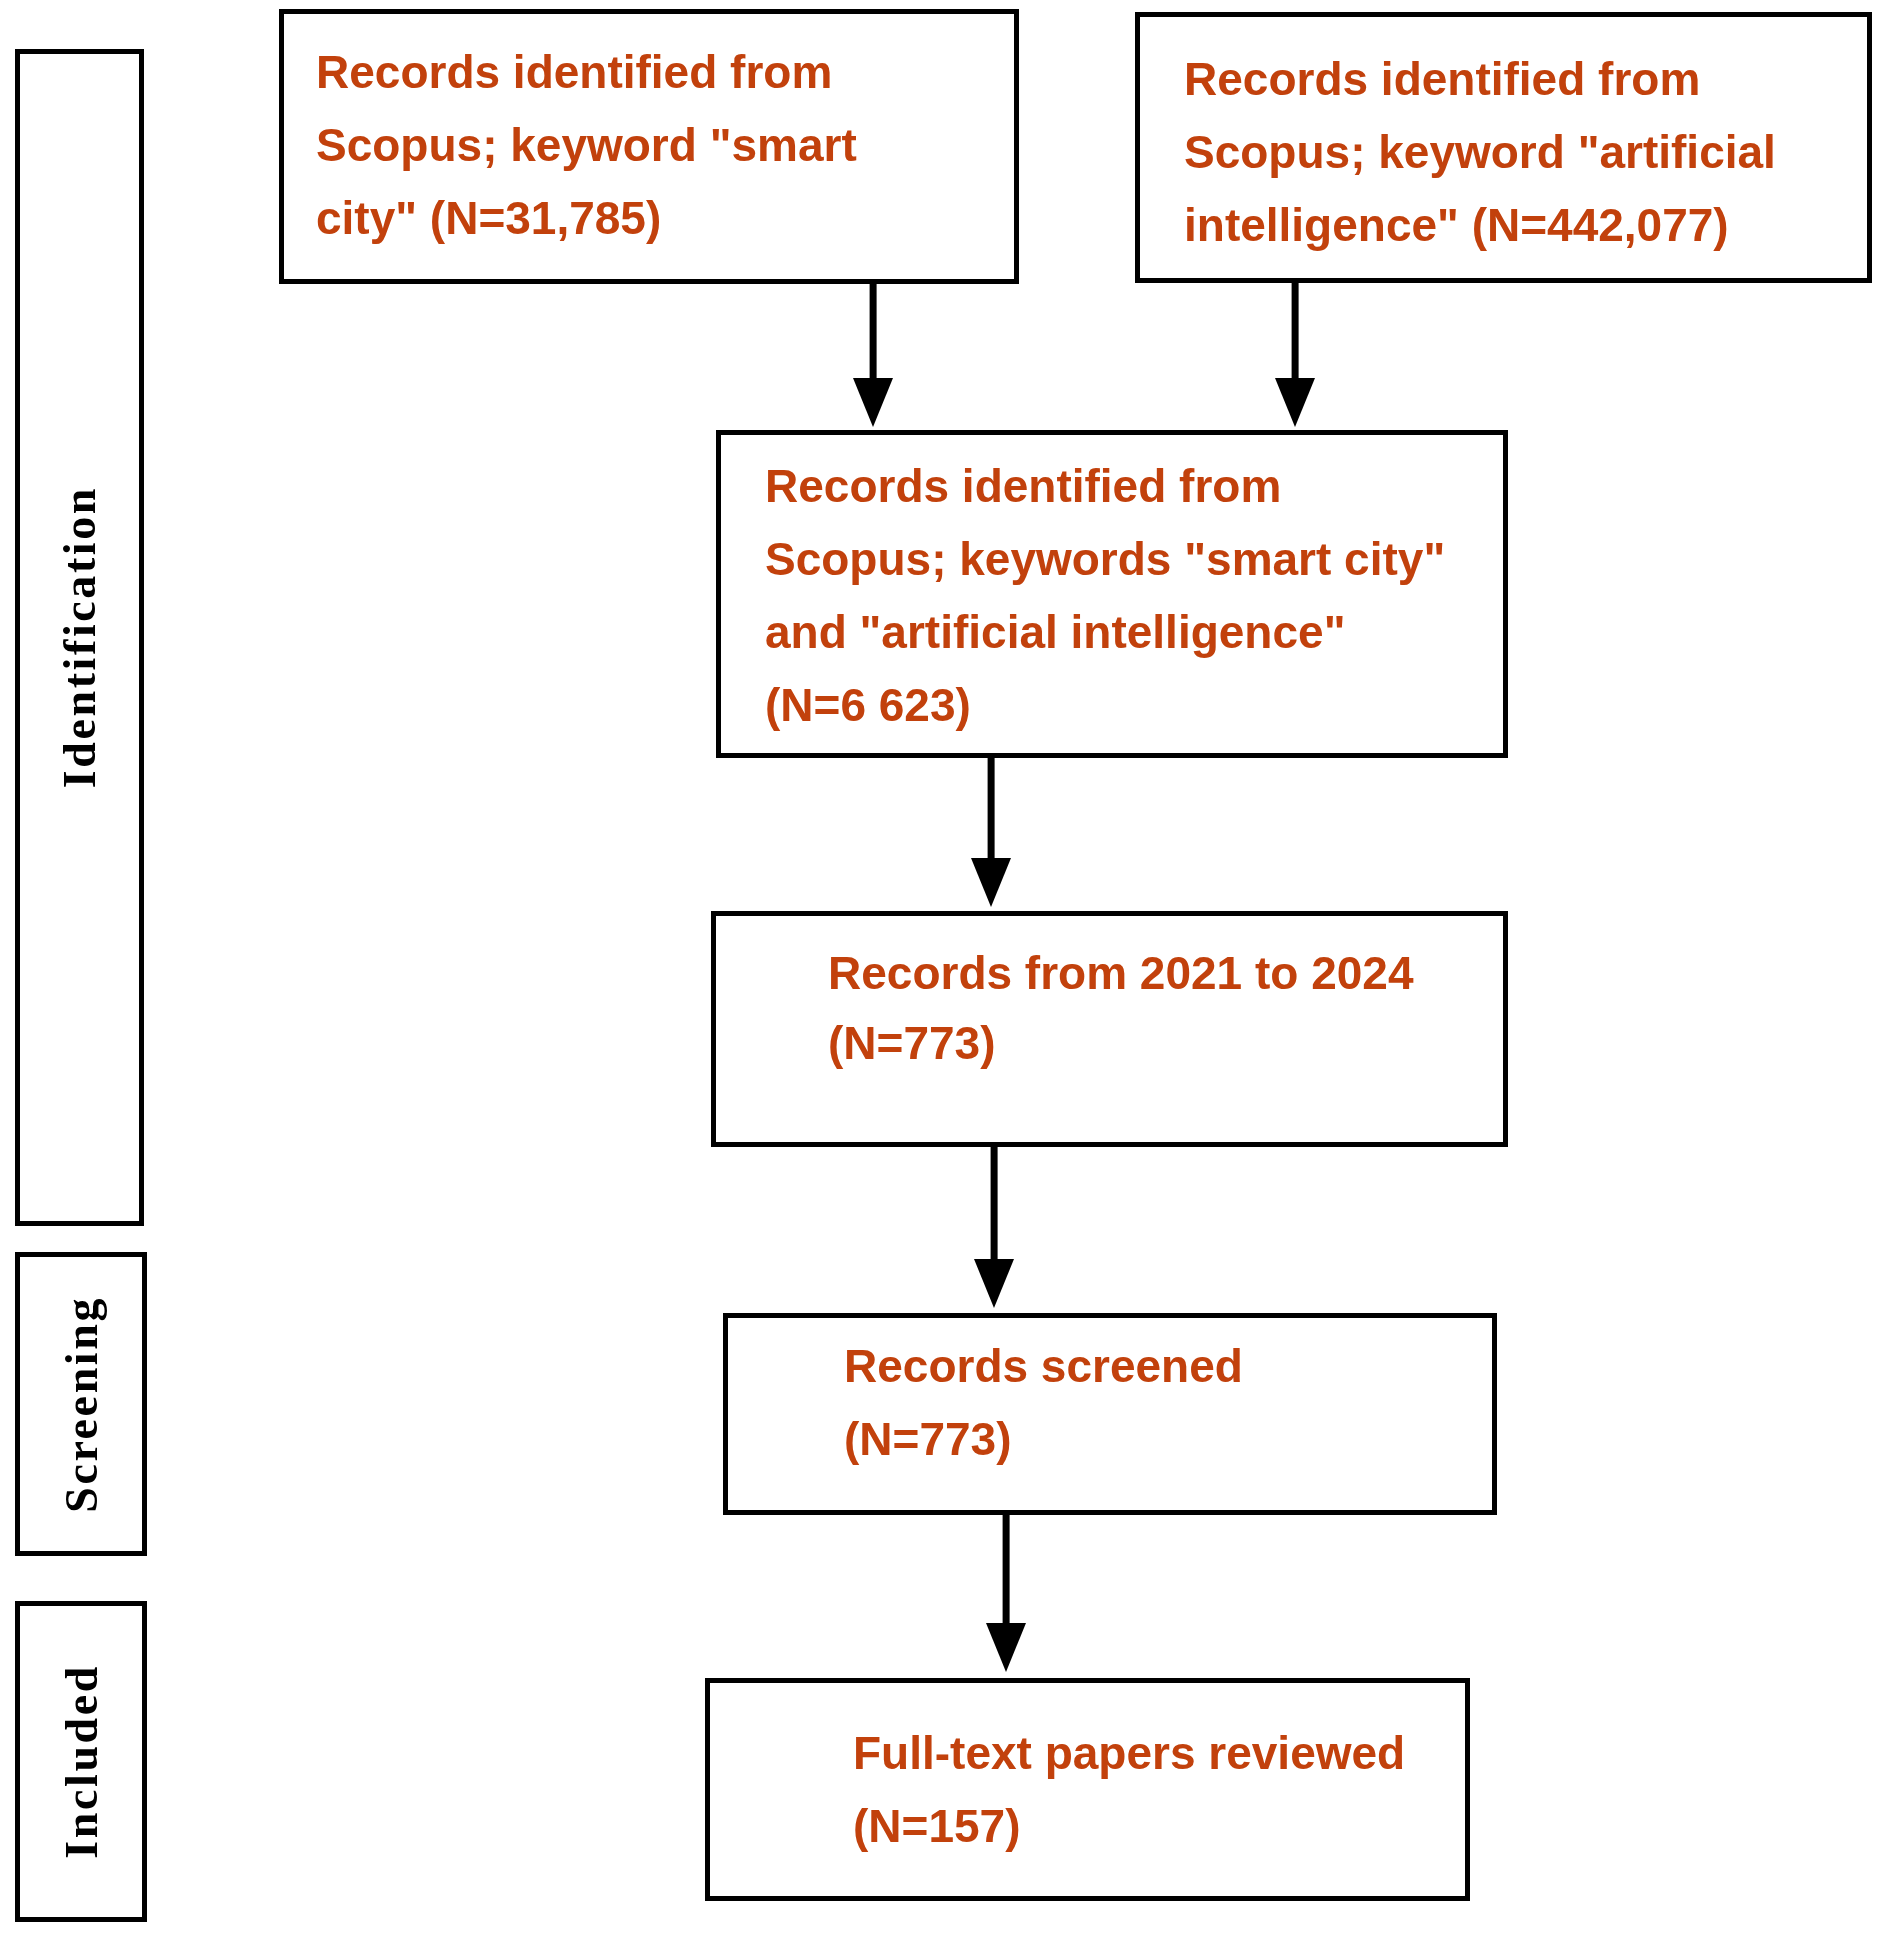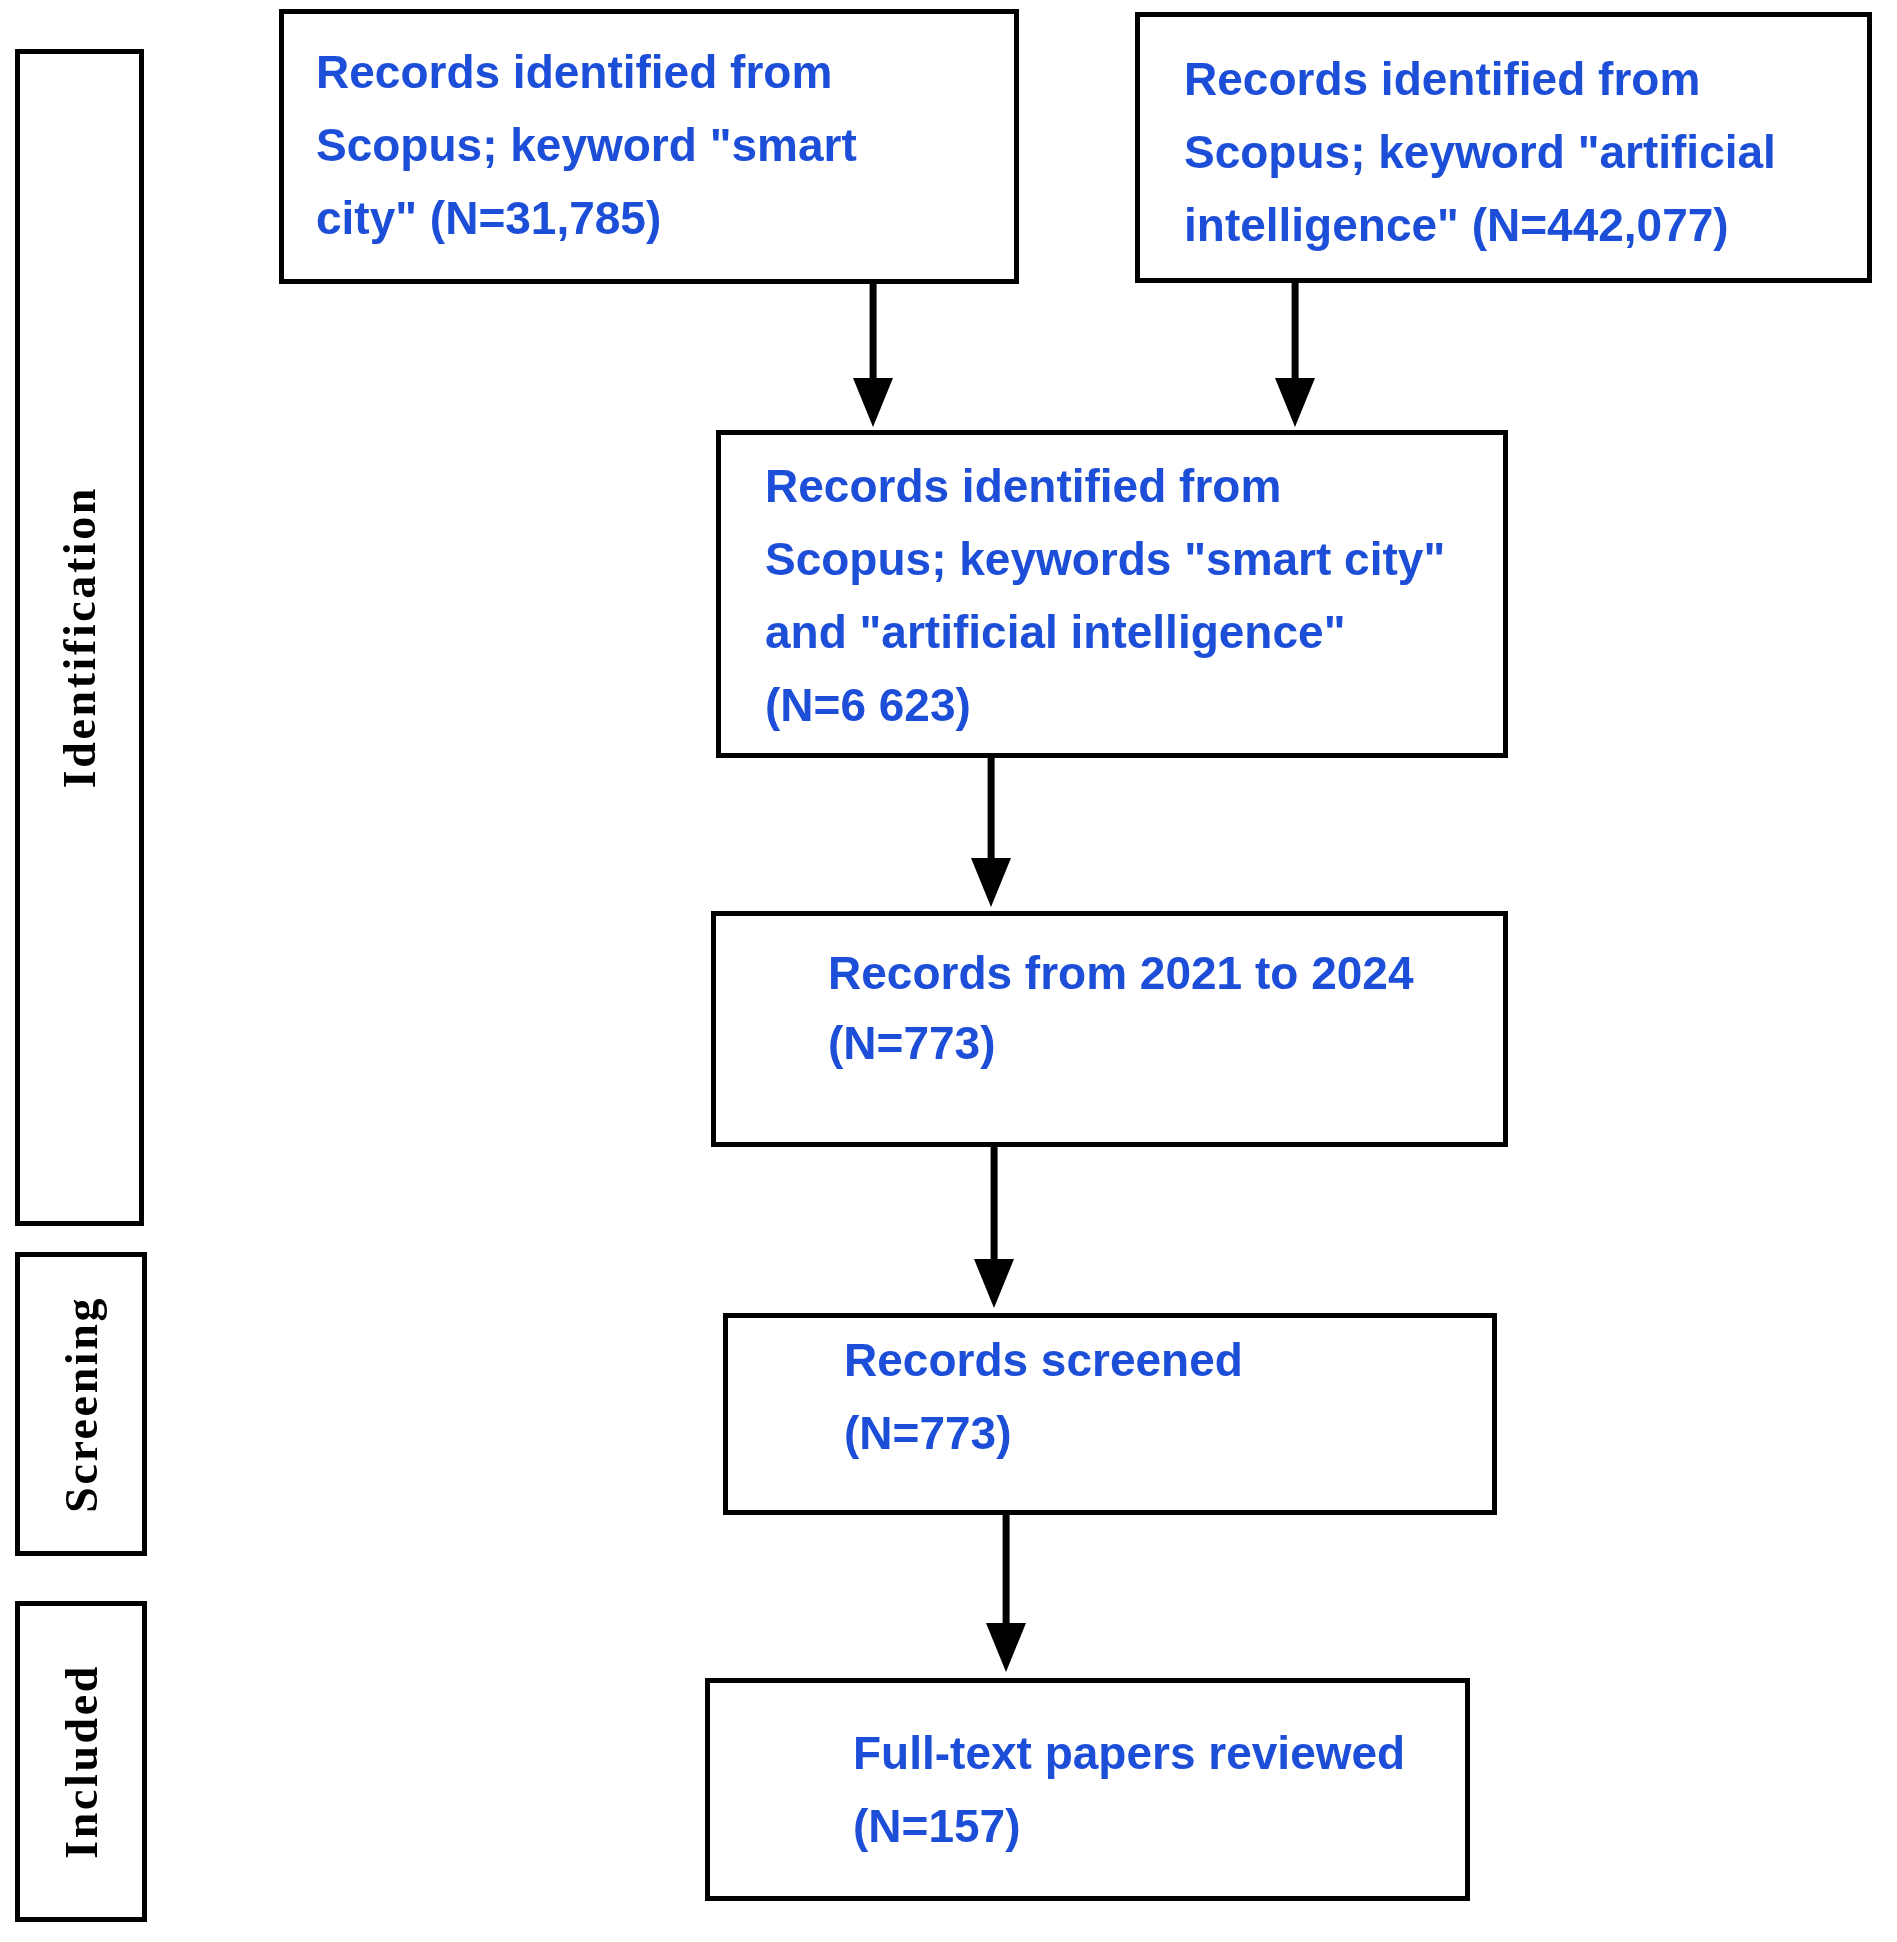--- a/index.html
+++ b/index.html
@@ -32,21 +32,21 @@
     writing-mode: vertical-rl;
     transform: rotate(180deg);
     white-space: nowrap;
   }
 
   
   .flow-box {
     position: absolute;
     background: #ffffff;
     border: 5.1px solid #000000;
-    color: #1d4ed8;
+    color: #c2410c;
     font-weight: 700;
     font-size: 46px;
     line-height: 73px;
     letter-spacing: 0px;
   }
   .flow-box .line { white-space: nowrap; }
   .flow-box.tight { line-height: 70px; }
 
   
   .arrow { position: absolute; }
@@ -103,21 +103,21 @@
     <div class="line">Scopus; keywords "smart city"</div>
     <div class="line">and "artificial intelligence"</div>
     <div class="line">(N=6 623)</div>
   </div>
 
   <div class="flow-box tight" style="left:711px; top:911px; width:797px; height:236px; padding:22px 12px 0 112px;">
     <div class="line">Records from 2021 to 2024</div>
     <div class="line">(N=773)</div>
   </div>
 
-  <div class="flow-box" style="left:723px; top:1313px; width:774px; height:202px; padding:6px 12px 0 116px;">
+  <div class="flow-box" style="left:723px; top:1313px; width:774px; height:202px; padding:12px 12px 0 116px;">
     <div class="line">Records screened</div>
     <div class="line">(N=773)</div>
   </div>
 
   <div class="flow-box" style="left:705px; top:1678px; width:765px; height:223px; padding:34px 12px 0 143px;">
     <div class="line">Full-text papers reviewed</div>
     <div class="line">(N=157)</div>
   </div>
 
   <div class="arrow" style="left:832px; top:284px; width:82px; height:143px;">

